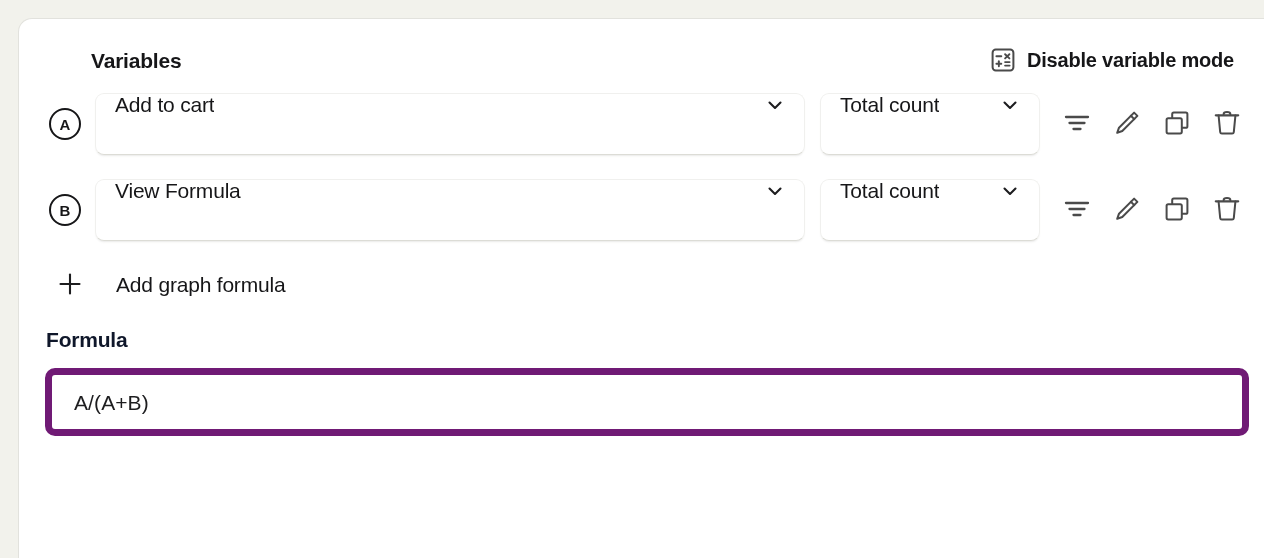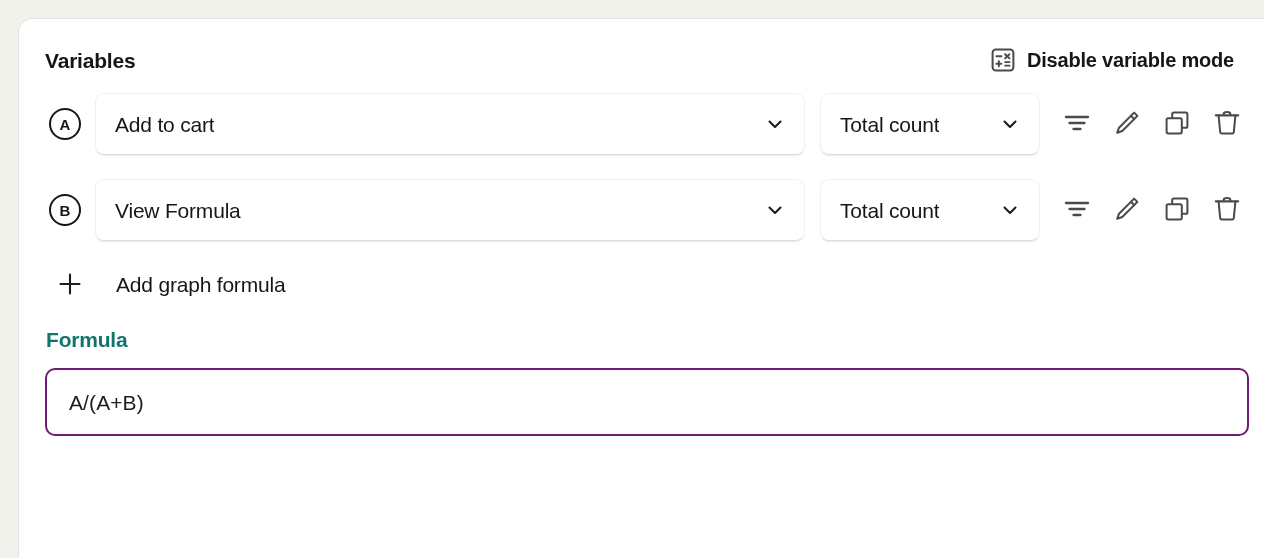--- a/index.html
+++ b/index.html
@@ -34,20 +34,21 @@
     padding: 26px 26px 0 26px;
   }
 
   
   .section-head {
     display: flex;
     align-items: center;
     justify-content: space-between;
     height: 30px;
     margin-bottom: 18px;
+    margin-left: 46px;
   }
 
   .section-title {
     font-size: 21px;
     font-weight: 700;
     color: #161618;
     letter-spacing: -0.2px;
     line-height: 1;
   }
 
@@ -100,21 +101,21 @@
   
   .sel {
     position: relative;
     height: 62px;
     background: #ffffff;
     border: 1px solid #f0f0ee;
     border-bottom: 1px solid #dcdcd6;
     border-radius: 9px;
     box-shadow: 0 2px 2px -1px rgba(120,120,110,0.16);
     display: flex;
-    align-items: center;
+    align-items: flex-start;
     cursor: pointer;
     padding: 0 18px 0 19px;
   }
 
   .sel .sel-value {
     font-size: 21px;
     font-weight: 500;
     color: #161618;
     letter-spacing: -0.2px;
     white-space: nowrap;
@@ -188,32 +189,32 @@
     font-weight: 500;
     color: #161618;
     letter-spacing: -0.2px;
     line-height: 1;
   }
 
   
   .formula-title {
     font-size: 21px;
     font-weight: 700;
-    color: #0f766e;
+    color: #0f172a;
     letter-spacing: -0.2px;
     margin-bottom: 18px;
     margin-left: 1px;
     line-height: 1;
   }
 
   .formula-input {
     width: 1204px;
     height: 68px;
     background: #ffffff;
-    border: 2px solid #701a75;
+    border: 7px solid #701a75;
     border-radius: 10px;
     display: flex;
     align-items: center;
     padding: 0 22px;
     cursor: text;
   }
 
   .formula-input .value {
     font-size: 21px;
     font-weight: 400;

